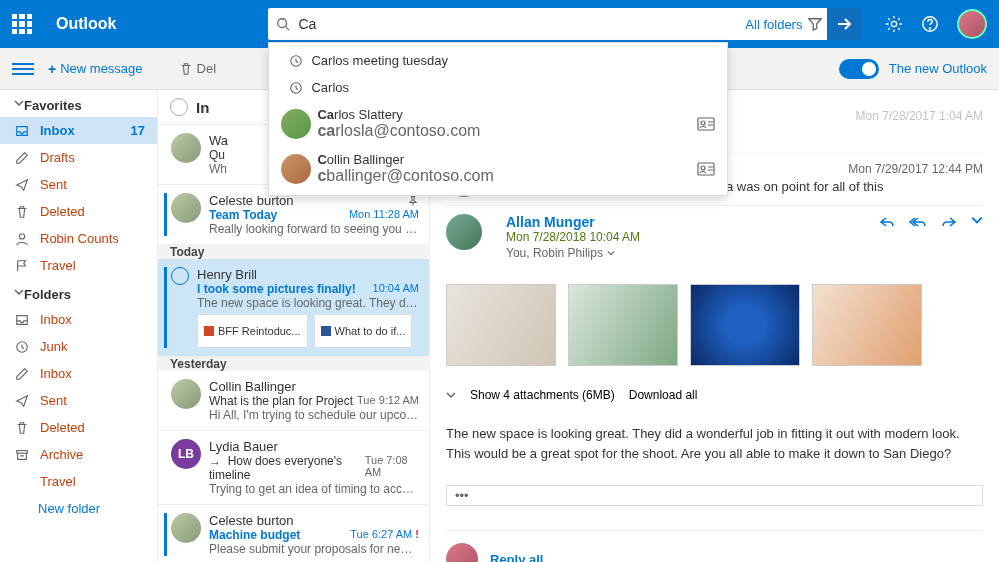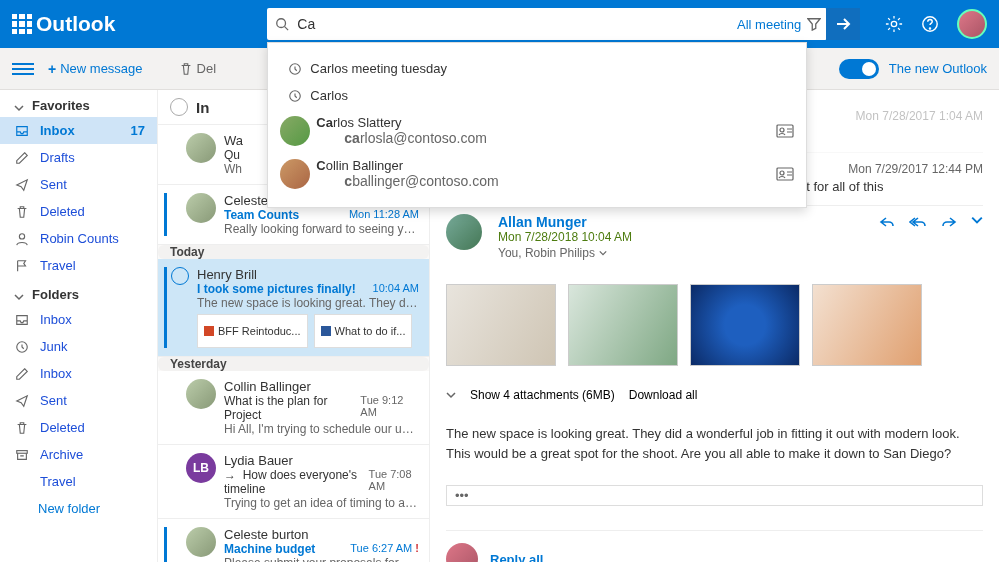--- a/index.html
+++ b/index.html
@@ -1,67 +1,67 @@
 <!DOCTYPE html>
 <html><head>
 <meta charset="utf-8">
 <style>
 * { margin:0; padding:0; box-sizing:border-box; font-family:"Segoe UI","Helvetica Neue",Arial,sans-serif; }
 html,body { width:999px; height:562px; overflow:hidden; background:#fff; color:#333; }
 .topbar { height:48px; background:#0078d4; color:#fff; display:flex; align-items:center; padding:0 12px; position:relative; z-index:5; }
 .waffle { width:20px; height:20px; display:grid; grid-template-columns:repeat(3,1fr); grid-template-rows:repeat(3,1fr); gap:2px; cursor:pointer; }
 .waffle span { background:#fff; }
-.brand { font-size:21px; font-weight:600; margin-left:4px; }
+.brand { font-size:16px; font-weight:600; margin-left:24px; }
 .searchwrap { position:relative; margin-left:152px; }
 .searchbar { width:560px; height:32px; background:#fff; border-radius:2px; display:flex; align-items:center; }
 .searchbar .sicon { color:#666; margin:0 8px; }
 .searchbar input { flex:1; border:none; outline:none; font-size:14px; color:#333; }
 .searchbar .scope { color:#0078d4; font-size:13px; margin-right:6px; cursor:pointer; }
 .filtericon { color:#666; margin-right:6px; cursor:pointer; display:flex; }
 .gobtn { width:34px; height:32px; background:#106ebe; display:flex; align-items:center; justify-content:center; margin-left:-1px; cursor:pointer; }
 .top-right { margin-left:auto; display:flex; align-items:center; gap:18px; }
 .top-right .icn { cursor:pointer; display:flex; }
 .avatar { width:30px; height:30px; border-radius:50%; background:linear-gradient(135deg,#d78,#a56); border:2px solid #6fb; }
-.suggest { position:absolute; top:34px; left:0; width:540px; background:#fff; border:1px solid #ddd; box-shadow:0 4px 10px rgba(0,0,0,.15); padding:12px 0; z-index:20; }
+.suggest { position:absolute; top:34px; left:0; width:460px; background:#fff; border:1px solid #ddd; box-shadow:0 4px 10px rgba(0,0,0,.15); padding:4px 0; z-index:20; }
 .srow { display:flex; align-items:center; padding:6px 12px; cursor:pointer; font-size:13px; color:#333; }
 .srow .sic { width:30px; display:flex; justify-content:center; color:#666; }
 .sperson { display:flex; align-items:center; padding:6px 12px; cursor:pointer; }
 .sperson .pav { width:30px; height:30px; border-radius:50%; background:#888; margin-right:-4px; flex-shrink:0; }
 .sperson .ptxt { margin-left:10px; flex:1; }
 .sperson .pname { font-size:13px; color:#333; }
-.sperson .pmail { font-size:14px; color:#666;margin-left:28px; }
+.sperson .pmail { font-size:16px; color:#666; }
 .sperson .card { color:#666; }
 b.hl { font-weight:600; }
 
 .cmdbar { height:42px; background:#f3f2f1; display:flex; align-items:center; padding:0 12px; font-size:13px; color:#333; border-bottom:1px solid #e1dfdd; }
 .hamb { width:22px; display:flex; flex-direction:column; gap:3px; cursor:pointer; }
 .hamb span { height:2px; background:#0078d4; }
 .newmsg { color:#0078d4; margin-left:14px; display:flex; align-items:center; gap:4px; cursor:pointer; }
 .cmd-del { margin-left:36px; color:#666; display:flex; align-items:center; gap:4px; cursor:pointer; }
 .toggle-area { margin-left:auto; display:flex; align-items:center; gap:10px; color:#0078d4; }
 .toggle { width:40px; height:20px; background:#0078d4; border-radius:10px; position:relative; cursor:pointer; }
 .toggle::after { content:''; position:absolute; width:14px; height:14px; background:#fff; border-radius:50%; top:3px; right:3px; }
 
 .body { display:flex; height:calc(100% - 90px); }
 .nav { width:158px; border-right:1px solid #eee; font-size:13px; overflow:hidden; }
-.nav-sec { padding:8px 0 4px 14px; display:flex; align-items:flex-end; gap:8px; color:#333; font-weight:600; cursor:pointer; }
-.nav-item { display:flex; align-items:center; padding:6px 12px 6px 14px; cursor:pointer; color:#1d4ed8; gap:10px; }
+.nav-sec { padding:8px 0 4px 14px; display:flex; align-items:flex-start; color:#333; font-weight:600; cursor:pointer; }
+.nav-item { display:flex; align-items:center; padding:6px 12px 6px 14px; cursor:pointer; color:#c2410c; gap:10px; }
 .nav-item.active { background:#cfe4f7; color:#0078d4; font-weight:600; }
 .nav-item .nic { width:16px; display:flex; justify-content:center; color:#666; }
 .nav-item.active .nic { color:#0078d4; }
 .nav-item .count { margin-left:auto; font-weight:600; }
 .nav-new { color:#0078d4; padding:6px 12px 6px 38px; cursor:pointer; }
 
 .list { width:272px; border-right:1px solid #eee; overflow-y:auto; font-size:12px; background:#faf9f8; }
 .list-header { display:flex; align-items:center; padding:8px 12px; font-size:15px; font-weight:600; color:#333; gap:8px; background:#fff; border-bottom:1px solid #eee;}
 .chkcirc { width:18px; height:18px; border:1px solid #aaa; border-radius:50%; }
 .msg { display:flex; padding:8px 10px 8px 6px; border-bottom:1px solid #eee; cursor:pointer; background:#fff; position:relative; }
 .msg .bar { width:3px; align-self:stretch; margin-right:4px; }
 .msg.unread .bar { background:#0078d4; }
-.msg .av { width:30px; height:30px; border-radius:50%; background:#bbb; flex-shrink:0; margin-right:8px; display:flex; align-items:center; justify-content:center; color:#fff; font-size:12px; font-weight:600;margin-left:15px;}
+.msg .av { width:30px; height:30px; border-radius:50%; background:#bbb; flex-shrink:0; margin-right:8px; display:flex; align-items:center; justify-content:center; color:#fff; font-size:12px; font-weight:600;}
 .msg .mc { flex:1; min-width:0; }
 .msg .from { font-size:13px; color:#333; display:flex; justify-content:space-between; align-items:center; }
 .msg .subj { font-size:12px; color:#333; display:flex; justify-content:space-between; }
 .msg.unread .subj .st { color:#0078d4; font-weight:600; }
 .msg .prev { font-size:12px; color:#666; white-space:nowrap; overflow:hidden; text-overflow:ellipsis; }
 .msg.selected { background:#cde6f7; }
 .msg .time { font-size:11px; color:#666; }
 .msg.unread .time { color:#0078d4; }
 .group { background:#f3f2f1; padding:0 12px; font-size:12px; color:#444; font-weight:600;border-radius:6px; }
 .attach-row { display:flex; gap:6px; margin-top:4px; }
@@ -113,21 +113,21 @@
   <div class="searchwrap">
     <div style="display:flex;">
       <div class="searchbar">
         <span class="sicon">
             <svg width="14" height="14" viewBox="0 0 16 16" fill="none" stroke="currentColor" stroke-width="1.5">
               <circle cx="7" cy="7" r="5"></circle>
               <line x1="11" y1="11" x2="15" y2="15"></line>
             </svg>
           </span>
         <input value="Ca" style="">
-        <span class="scope">All meeting</span>
+        <span class="scope">All folders</span>
         <span class="filtericon">
             <svg width="14" height="14" viewBox="0 0 16 16" fill="none" stroke="#666" stroke-width="1.5">
               <path d="M1 2h14l-5 6v5l-4 2v-7z"></path>
             </svg>
           </span>
       </div>
       <div class="gobtn">
           <svg width="16" height="16" viewBox="0 0 16 16" fill="none" stroke="#fff" stroke-width="2">
             <path d="M2 8h12M9 3l5 5-5 5"></path>
           </svg>
@@ -376,21 +376,21 @@
           <div class="mc">
             <div class="from">
               <span>Celeste burton</span>
               <span class="pin">
                 <svg width="12" height="12" viewBox="0 0 16 16" fill="none" stroke="#666" stroke-width="1.4">
                   <path d="M6 2h4l-1 5 3 3H4l3-3zM8 10v4"></path>
                 </svg>
               </span>
             </div>
             <div class="subj">
-              <span class="st">Team Counts</span>
+              <span class="st">Team Today</span>
               <span class="time">Mon 11:28 AM</span>
             </div>
             <div class="prev">Really looking forward to seeing you all on</div>
           </div>
         </div>
         <div class="group">Today</div>
         <div class="msg unread selected">
           <div class="bar"></div>
           <span class="chkcirc" style="margin-right:8px;border-color:#0078d4"></span>
           <div class="mc">
@@ -469,21 +469,21 @@
       <div style="flex:1">
         <div class="r-head">
             <span class="r-name">Daisy Philips</span>
             <span class="r-date">Mon 7/29/2017 12:44 PM</span>
           </div>
         <div class="r-sub">I think that the Last time I checked Donna was on point for all of this</div>
       </div>
     </div>
 
     <div class="thread-item" style="border-bottom:none; flex-direction:column;">
-      <div style="display:flex; gap:16px; width:100%;">
+      <div style="display:flex; gap:24px; width:100%;">
         <div class="r-av" style="background:linear-gradient(135deg,#7a9,#475)"></div>
         <div style="flex:1">
           <div class="r-head">
             <span class="r-name">Allan Munger</span>
             <div class="r-actions">
               <span>
                   <svg width="16" height="16" viewBox="0 0 16 16" fill="none" stroke="#0078d4" stroke-width="1.6">
                     <path d="M7 4L2 8l5 4M2 8h8a4 4 0 014 4"></path>
                   </svg>
                 </span>

